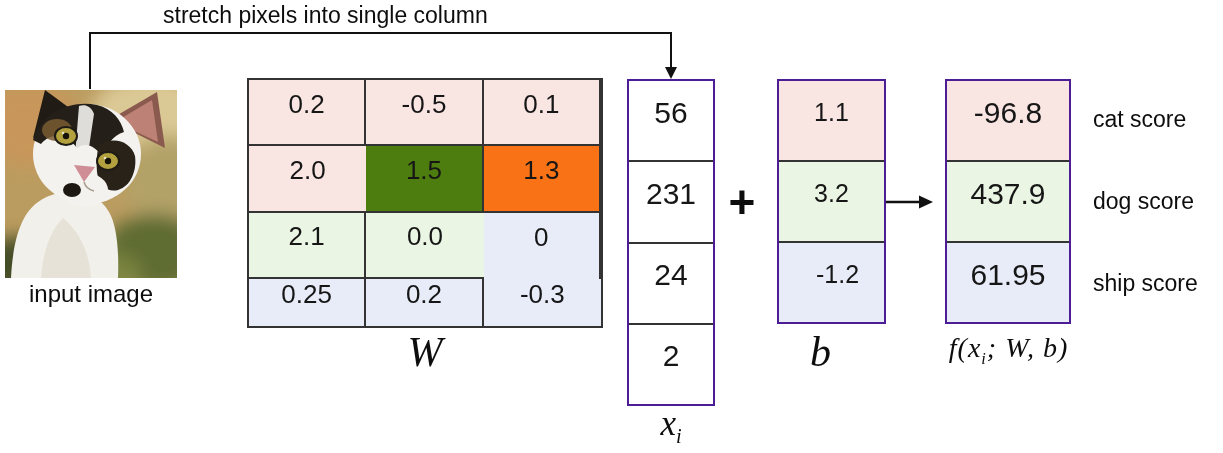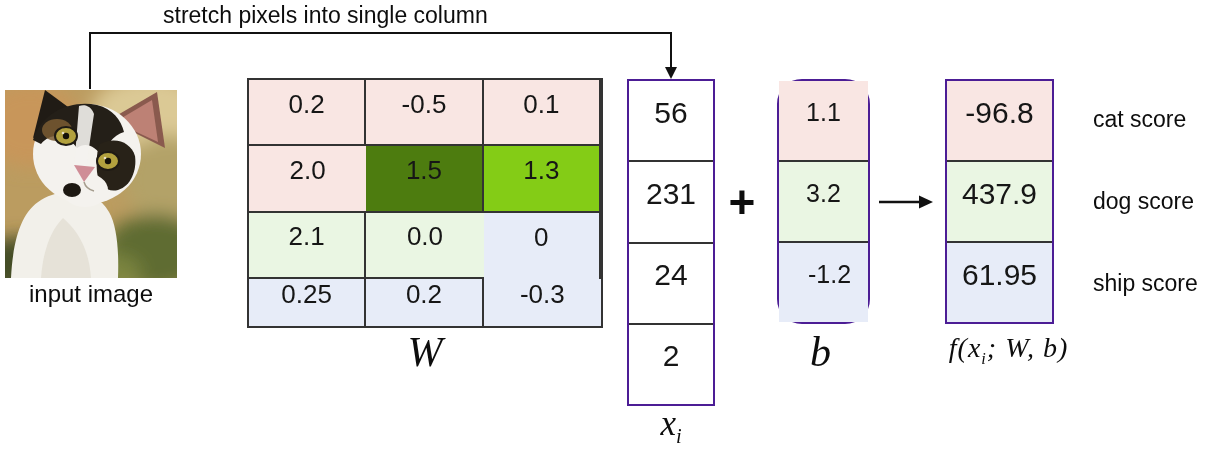--- a/index.html
+++ b/index.html
@@ -64,24 +64,24 @@
     flex-direction: column;
     border: 2px solid #4c1d95;
     box-sizing: border-box;
   }
   .vec .cell { flex: 1; border-bottom: 2px solid #333333; }
   .vec .cell:last-child { border-bottom: none; }
 
   .x-col { left: 627px; top: 79px; width: 88px; height: 327px; }
   .x-col .cell { font-size: 30px; }
 
-  .b-col { left: 777px; top: 79px; width: 93px; height: 245px; border-radius: 25px; }
+  .b-col { left: 777px; top: 79px; width: 109px; height: 245px; }
   .b-col .cell { font-size: 25px; }
 
-  .out-col { left: 945px; top: 79px; width: 109px; height: 245px; text-align: right; }
+  .out-col { left: 945px; top: 79px; width: 126px; height: 245px; text-align: right; }
   .out-col .cell { font-size: 30px; }
 
   
   .math {
     font-family: "Liberation Serif", "DejaVu Serif", serif;
     font-style: italic;
     color: #0d0d0d;
     text-align: center;
   }
   .math sub {
@@ -194,21 +194,21 @@
     </svg>
   </div>
   <div class="abs input-label">input image</div>
 
   <div class="abs w-grid">
     <div class="cell" style="background-color: rgb(249, 230, 227);">0.2</div>
     <div class="cell" style="background-color: rgb(249, 230, 227);">-0.5</div>
     <div class="cell" style="background-color: rgb(249, 230, 227);">0.1</div>
     <div class="cell last-col" style="background-color: rgb(249, 230, 227);">2.0</div>
     <div class="cell" style="background-color: #4d7c0f;">1.5</div>
-    <div class="cell" style="background-color: #84cc16;">1.3</div>
+    <div class="cell" style="background-color: #f97316;">1.3</div>
     <div class="cell" style="background-color: rgb(234, 246, 227);">2.1</div>
     <div class="cell last-col" style="background-color: rgb(234, 246, 227);">0.0</div>
     <div class="cell last-row" style="background-color: rgb(231, 236, 248);">0</div>
     <div class="cell last-row" style="background-color: rgb(231, 236, 248);">0.25</div>
     <div class="cell last-row" style="background-color: rgb(231, 236, 248);">0.2</div>
     <div class="cell last-row last-col" style="background-color: rgb(231, 236, 248);">-0.3</div>
   </div>
   <div class="abs math w-label">W</div>
 
   <div class="abs vec x-col">

